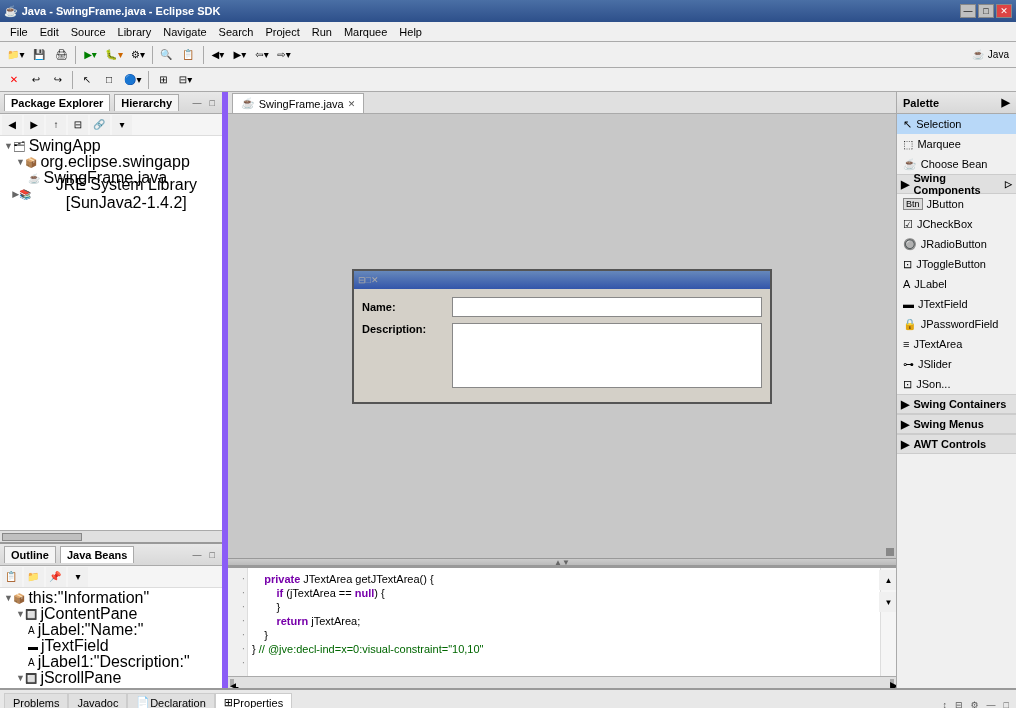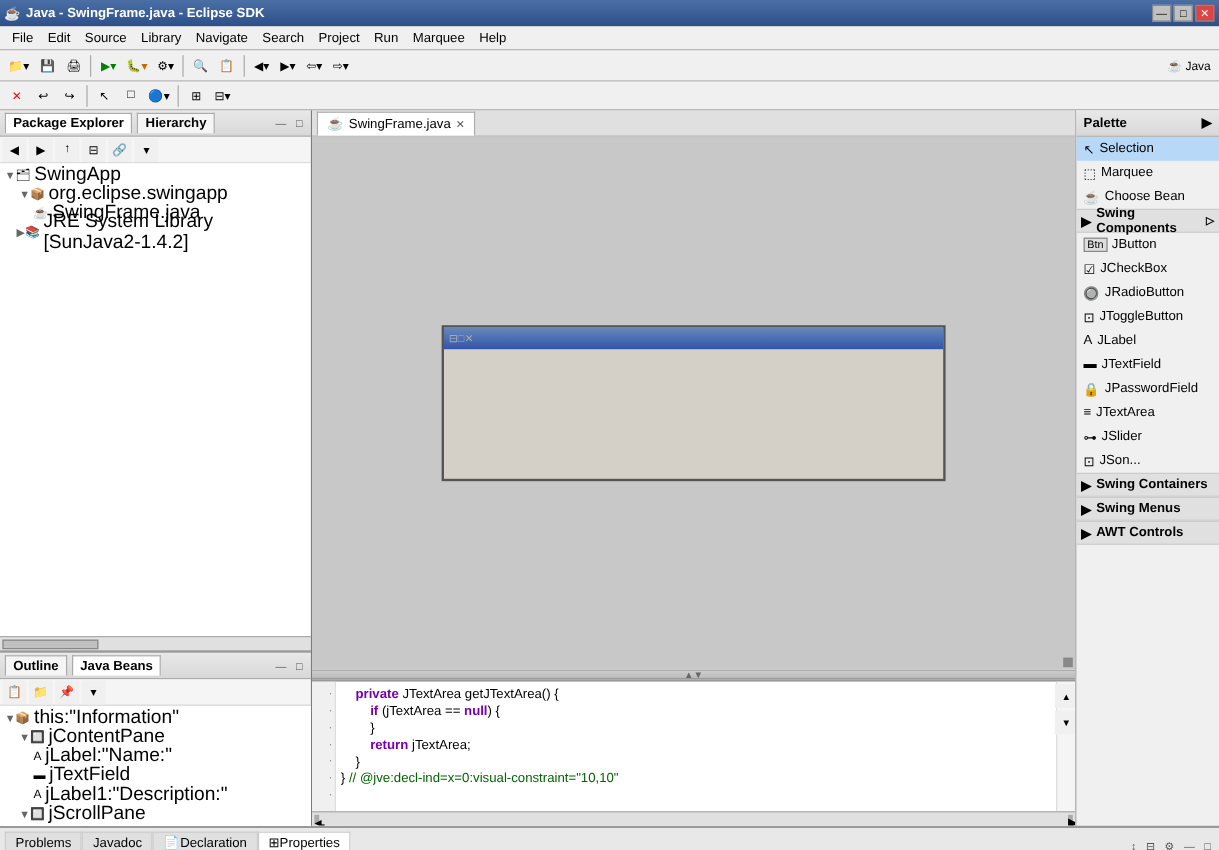--- a/index.html
+++ b/index.html
@@ -76,24 +76,25 @@
     }
     
     
     .main-layout {
       display: flex;
       height: calc(708px - 22px - 20px - 26px - 24px - 20px);
     }
     
     
     .left-panel {
-      width: 260px;
+      width: 228px;
       display: flex;
       flex-direction: column;
-      border-right: 1px solid #8b5cf6;
+      border-right: 6px solid #8b5cf6;
+      text-align: center;
     }
     
     .panel-header {
       background: linear-gradient(to bottom, #e8e8e8, #d8d8d8);
       border-bottom: 1px solid #aaa;
       height: 22px;
       display: flex;
       align-items: center;
       padding: 0 4px;
       gap: 4px;
@@ -557,20 +558,30 @@
 
     <div class="editor-content">
 
       <div class="design-area" style="height: 200px;">
         <div class="swing-frame">
           <div class="swing-title-bar">
             <span style="font-size:9px;color:#aaa;">⊟</span>
             <span style="font-size:9px;color:#aaa;">□</span>
             <span style="font-size:9px;color:#aaa;">✕</span>
           </div>
+          <div class="swing-body">
+            <div class="swing-field-row">
+              <span class="swing-label">Name:</span>
+              <div class="swing-input"></div>
+            </div>
+            <div class="swing-field-row" style="align-items:flex-start;">
+              <span class="swing-label">Description:</span>
+              <div class="swing-textarea"></div>
+            </div>
+          </div>
           <div class="swing-frame-resize"></div>
         </div>
       </div>
 
       <div class="design-split-bar">
         <span class="split-arrows">▲▼</span>
       </div>
 
       <div class="code-area">
         <div class="code-gutter">

